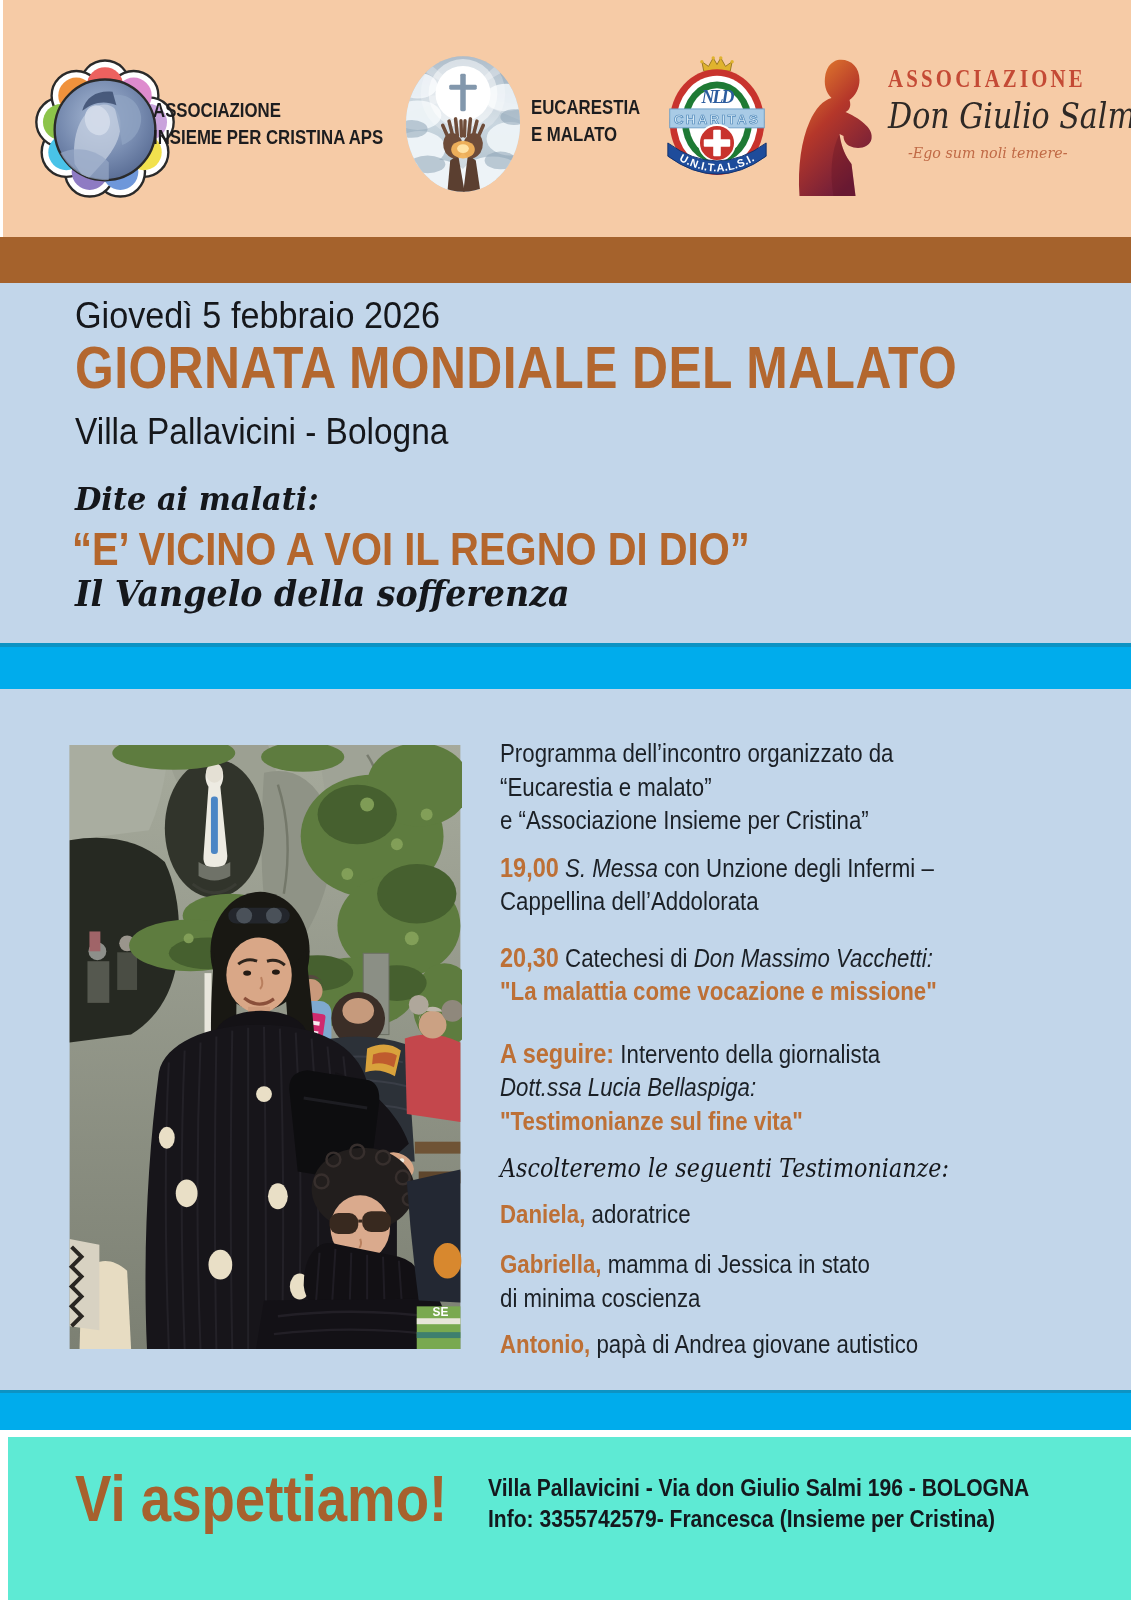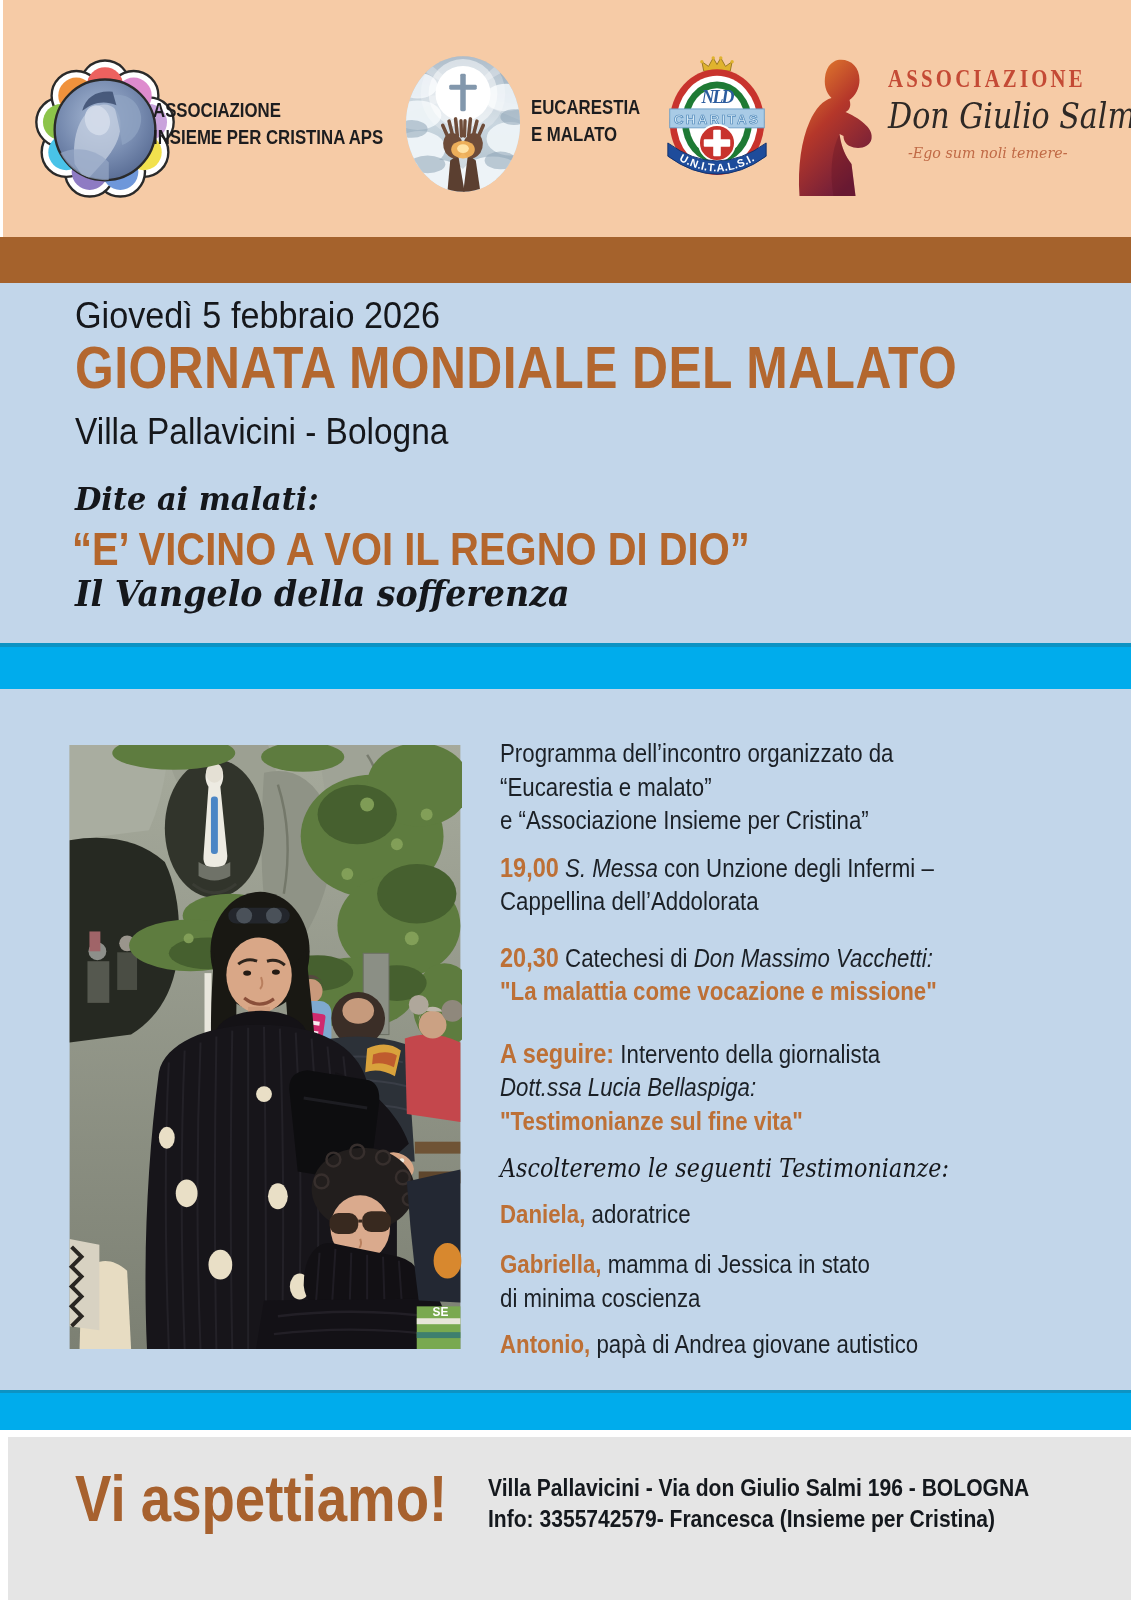--- a/index.html
+++ b/index.html
@@ -5,21 +5,21 @@
   html,body{margin:0;padding:0;background:#ffffff;}
   .poster{position:relative;width:1131px;height:1600px;background:#ffffff;overflow:hidden;
           font-family:"Liberation Sans",sans-serif;}
   
   .band-header{position:absolute;left:3px;top:0;width:1128px;height:237px;background:#F6CBA6;}
   .brown-bar{position:absolute;left:0;top:237px;width:1131px;height:46px;background:#A5622C;}
   .title-section{position:absolute;left:0;top:283px;width:1131px;height:459px;background:#C2D6EA;}
   .cyan-bar1{position:absolute;left:0;top:643px;width:1131px;height:46px;background:#00ACEC;border-top:4px solid #0D93C3;box-sizing:border-box;}
   .main-section{position:absolute;left:0;top:689px;width:1131px;height:701px;background:#C2D6EA;}
   .cyan-bar2{position:absolute;left:0;top:1390px;width:1131px;height:40px;background:#00ACEC;border-top:3px solid #0D93C3;box-sizing:border-box;}
-  .band-footer{position:absolute;left:8px;top:1437px;width:1123px;height:163px;background:#e5e5e5;}
+  .band-footer{position:absolute;left:8px;top:1437px;width:1123px;height:163px;background:#5eead4;}
   
   .logo-caption{position:absolute;font-weight:bold;font-size:21px;line-height:27px;color:#1D1D1F;
                 transform:scaleX(.8);transform-origin:left top;white-space:nowrap;}
   .cap1{left:150px;top:96px;}
   .cap2{left:528px;top:93px;}
   .salmi-text{position:absolute;left:885px;top:64px;width:210px;text-align:center;}
   .salmi-title{font-family:"Liberation Serif",serif;font-weight:bold;font-size:26px;letter-spacing:4px;
                color:#C44A35;transform:scaleX(.8);transform-origin:left top;white-space:nowrap;}
   .salmi-name{font-family:"DejaVu Serif",serif;font-style:italic;font-size:35px;color:#2E2926;
               transform:scaleX(.86);transform-origin:left top;white-space:nowrap;margin-top:2px;}

